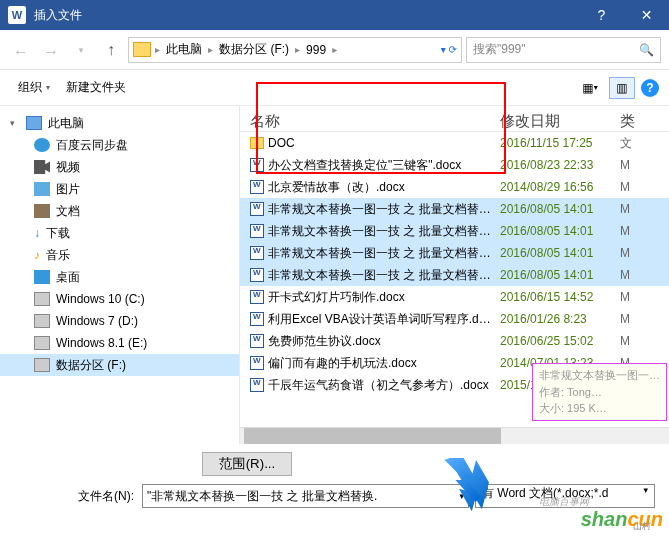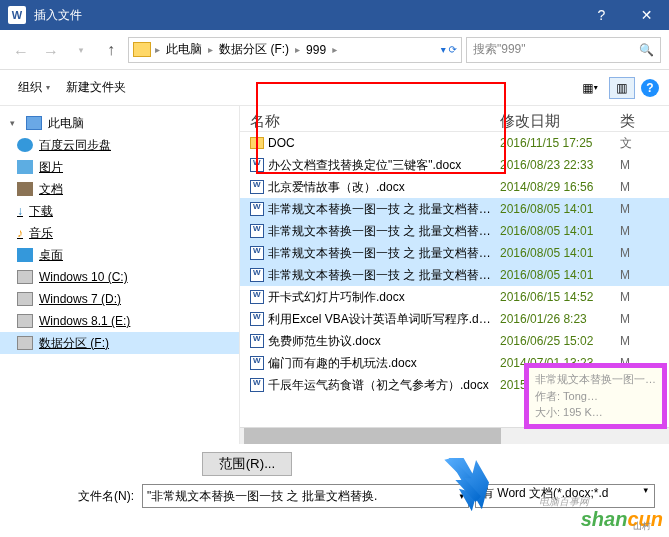--- a/index.html
+++ b/index.html
@@ -25,21 +25,21 @@
 .tool-item { padding: 4px 8px; display: flex; align-items: center; gap: 4px; }
 .tool-item .dd { font-size: 8px; color: #666; }
 .tool-right { margin-left: auto; display: flex; gap: 6px; align-items: center; }
 .view-btn { width: 26px; height: 22px; border: 1px solid transparent; display: flex; align-items: center; justify-content: center; }
 .view-btn.active { border-color: #8cb3e6; background: #e5f1fb; }
 .help-ic { width: 18px; height: 18px; background: #1e90ff; color: #fff; border-radius: 50%; display: flex; align-items: center; justify-content: center; font-size: 12px; font-weight: bold; }
 
 .body-area { display: flex; height: 338px; }
 .sidebar { width: 240px; border-right: 1px solid #e8e8e8; overflow-y: auto; padding-top: 6px; }
 .tree-item { height: 22px; display: flex; align-items: center; font-size: 12px; padding-left: 10px; gap: 6px; }
-.tree-item.l2 { padding-left: 17px; text-decoration: underline; }
+.tree-item.l2 { padding-left: 34px; }
 .tree-item.selected { background: #cce8ff; }
 .tree-arrow { font-size: 9px; color: #666; width: 10px; }
 .ic { width: 16px; height: 14px; display: inline-block; }
 .ic-pc { background: #6aa8e6; border: 1px solid #3a7bc8; }
 .ic-baidu { background: #3498db; border-radius: 50%; }
 .ic-video { background: #555; clip-path: polygon(0 0, 70% 0, 70% 30%, 100% 10%, 100% 90%, 70% 70%, 70% 100%, 0 100%); }
 .ic-pic { background: #5dade2; }
 .ic-doc { background: #8b7355; }
 .ic-desk { background: #3498db; }
 .ic-drive { background: #ccc; border: 1px solid #888; }
@@ -54,21 +54,21 @@
 .file-row.sel { background: #cce8ff; }
 .file-row .fname { width: 260px; padding-left: 10px; display: flex; align-items: center; gap: 4px; white-space: nowrap; overflow: hidden; }
 .file-row .fdate { width: 120px; color: #4d7c0f; white-space: nowrap; }
 .file-row .ftype { width: 30px; color: #666; }
 .doc-ic { width: 14px; height: 14px; background: #fff; border: 1px solid #2b579a; position: relative; }
 .doc-ic::after { content: "W"; position: absolute; font-size: 8px; color: #2b579a; left: 2px; top: -1px; font-weight: bold; }
 .folder-ic2 { width: 14px; height: 12px; background: #ffd868; border: 1px solid #daa520; }
 .red-box { position: absolute; border: 2px solid #ff0000; left: 256px; top: 82px; width: 250px; height: 92px; pointer-events: none; z-index: 5; }
 .scroll-h { height: 17px; background: #f0f0f0; border-top: 1px solid #ddd; display: flex; }
 .scroll-h .thumb { width: 60%; background: #c0c0c0; margin-left: 4px; }
-.tooltip { position: absolute; right: 2px; top: 257px; background: #fffef2; border: 5px solid #d946ef; font-size: 11px; padding: 3px 6px; color: #999; line-height: 1.5; z-index: 4; }
+.tooltip { position: absolute; right: 2px; top: 257px; background: #fffef2; border: 1px solid #d946ef; font-size: 11px; padding: 3px 6px; color: #999; line-height: 1.5; z-index: 4; }
 
 .bottom { padding: 8px 14px 10px; font-size: 12px; }
 .row { display: flex; align-items: center; margin-bottom: 8px; }
 .row .lbl { width: 180px; text-align: right; padding-right: 8px; }
 .range-input { width: 160px; height: 22px; border: 1px solid #888; }
 .range-btn { padding: 2px 16px; border: 1px solid #adadad; background: #e1e1e1; margin-left: 188px; }
 .fname-input { flex: 1; height: 24px; border: 1px solid #888; padding: 0 4px; font-size: 12px; }
 .fname-input .val { white-space: nowrap; overflow: hidden; }
 .dd-arrow { margin-left: auto; font-size: 9px; }
 .filter-dd { width: 180px; height: 24px; border: 1px solid #888; margin-left: 6px; padding: 0 6px; display: flex; font-size: 12px; }
@@ -133,20 +133,24 @@
       <div class="tree-item">
         <span class="tree-arrow">▾</span>
         <span class="ic ic-pc"></span>
         <span>此电脑</span>
       </div>
       <div class="tree-item l2">
         <span class="ic ic-baidu"></span>
         <span>百度云同步盘</span>
       </div>
       <div class="tree-item l2">
+        <span class="ic ic-video"></span>
+        <span>视频</span>
+      </div>
+      <div class="tree-item l2">
         <span class="ic ic-pic"></span>
         <span>图片</span>
       </div>
       <div class="tree-item l2">
         <span class="ic ic-doc"></span>
         <span>文档</span>
       </div>
       <div class="tree-item l2">
         <span style="color:#2e86c1;font-weight:bold;">↓</span>
         <span>下载</span>

